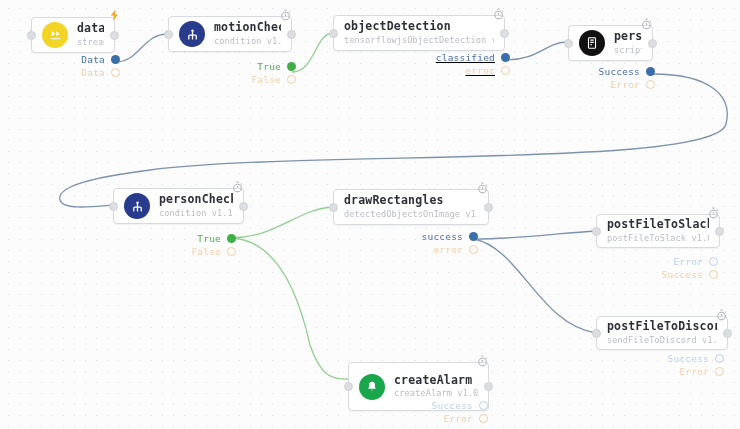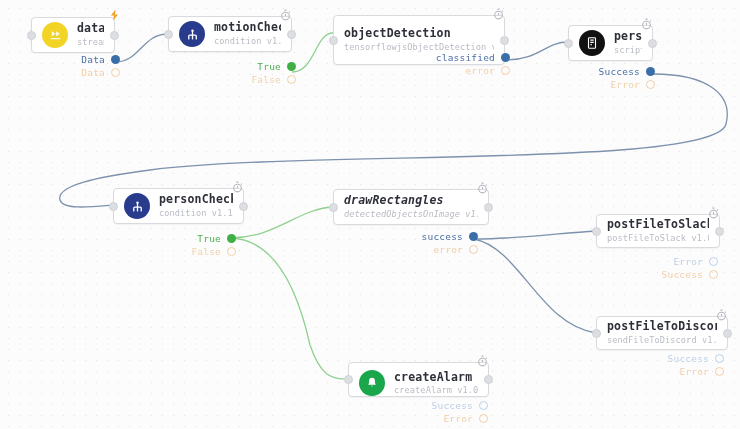--- a/index.html
+++ b/index.html
@@ -151,35 +151,35 @@
     <span class="out-row">
       <span class="out-label c-green">True</span>
       <span class="dot solid c-green-dot"></span>
     </span>
     <span class="out-row">
       <span class="out-label c-orange-faint">False</span>
       <span class="dot hollow c-orange-faint"></span>
     </span>
   </div>
 
-  <div class="node" style="left:333px;top:15px;width:172px;height:50px;">
+  <div class="node" style="left:333px;top:15px;width:172px;height:36px;">
     <span class="node-text">
       <span class="node-title">objectDetection</span>
       <span class="node-sub">tensorflowjsObjectDetection v1.0.20</span>
     </span>
     <span class="port in"></span>
     <span class="port out"></span>
     <span class="badge">
       <svg width="13" height="13" viewBox="0 0 24 24" fill="none" stroke="#b4b7bf" stroke-width="2">
         <circle cx="12" cy="13" r="7"></circle>
           <path d="M12 9v4M10 2h4M18.5 6.5l1.5-1.5"></path>
       </svg>
     </span>
   </div>
-  <div class="outs" style="left:430px;top:52px;width:80px;">
+  <div class="outs" style="left:430px;top:52px;width:80px;text-decoration:underline;">
     <span class="out-row">
       <span class="out-label c-blue">classified</span>
       <span class="dot solid c-blue-dot"></span>
     </span>
     <span class="out-row">
       <span class="out-label c-orange-faint">error</span>
       <span class="dot hollow c-orange-faint"></span>
     </span>
   </div>
 
@@ -238,21 +238,21 @@
     <span class="out-row">
       <span class="out-label c-green">True</span>
       <span class="dot solid c-green-dot"></span>
     </span>
     <span class="out-row">
       <span class="out-label c-orange-faint">False</span>
       <span class="dot hollow c-orange-faint"></span>
     </span>
   </div>
 
-  <div class="node" style="left:333px;top:189px;width:156px;height:36px;font-style:italic;">
+  <div class="node" style="left:333px;top:189px;width:156px;height:36px;">
     <span class="node-text">
       <span class="node-title">drawRectangles</span>
       <span class="node-sub">detectedObjectsOnImage v1.0.9</span>
     </span>
     <span class="port in"></span>
     <span class="port out"></span>
     <span class="badge">
       <svg width="13" height="13" viewBox="0 0 24 24" fill="none" stroke="#b4b7bf" stroke-width="2">
         <circle cx="12" cy="13" r="7"></circle>
           <path d="M12 9v4M10 2h4M18.5 6.5l1.5-1.5"></path>
@@ -313,21 +313,21 @@
     <span class="out-row">
       <span class="out-label c-blue-faint">Success</span>
       <span class="dot hollow c-blue-faint"></span>
     </span>
     <span class="out-row">
       <span class="out-label c-orange-faint">Error</span>
       <span class="dot hollow c-orange-faint"></span>
     </span>
   </div>
 
-  <div class="node" style="left:348px;top:362px;width:141px;height:35px;align-items:flex-end;">
+  <div class="node" style="left:348px;top:362px;width:141px;height:49px;">
     <span class="node-icon" style="background:#1aa64b;">
       <svg width="14" height="14" viewBox="0 0 24 24" fill="#fff">
         <path d="M12 3a5 5 0 00-5 5v3.5L5.5 15h13L17 11.5V8a5 5 0 00-5-5z"></path>
         <path d="M10.2 16.5a1.9 1.9 0 003.6 0z"></path>
       </svg>
     </span>
     <span class="node-text">
       <span class="node-title">createAlarm</span>
       <span class="node-sub">createAlarm v1.0.2</span>
     </span>

